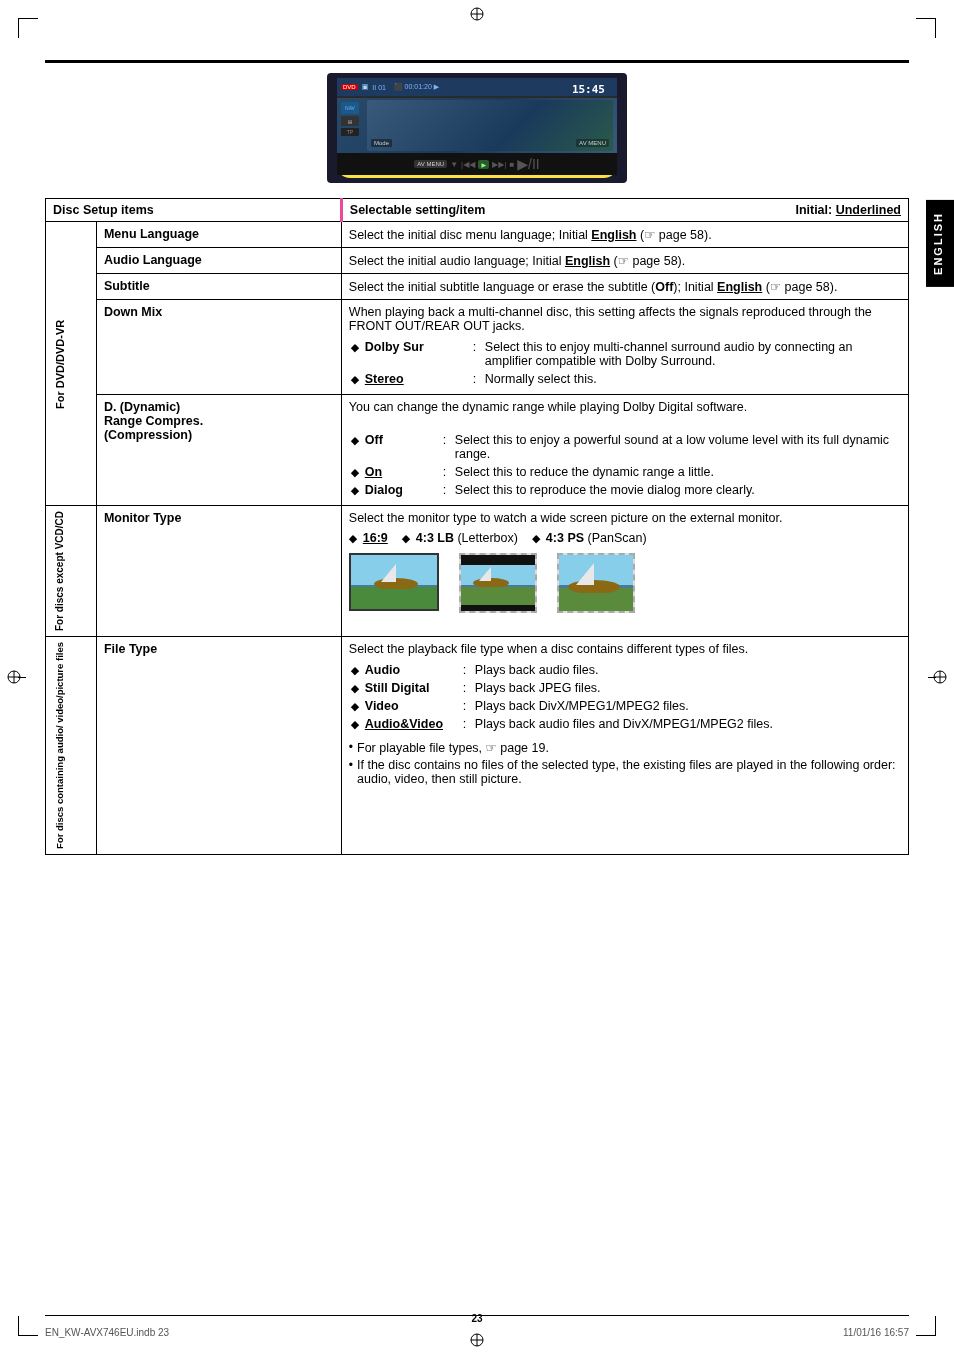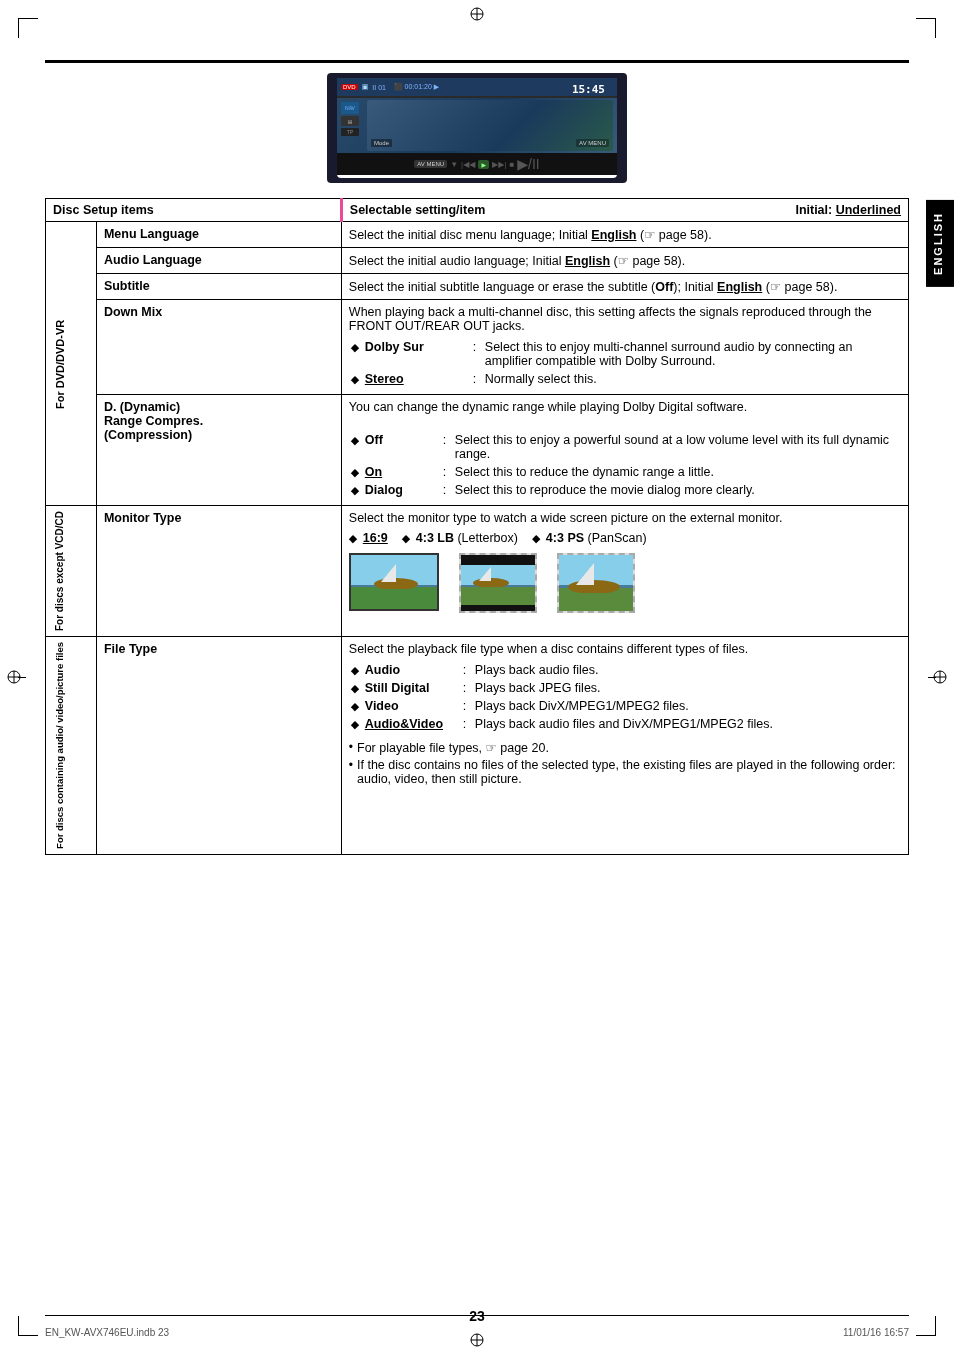--- a/index.html
+++ b/index.html
@@ -89,22 +89,22 @@
       border-radius: 4px;
       position: relative;
       display: flex;
       align-items: center;
       justify-content: center;
       overflow: hidden;
     }
     .device-screen {
       width: 280px;
       height: 100px;
-      background: #ffffff;
-      border-radius: 4px;
+      background: #fde047;
+      border-radius: 13px;
       position: relative;
     }
     .screen-top-bar {
       height: 18px;
       background: #1e3a5f;
       display: flex;
       align-items: center;
       padding: 0 4px;
       gap: 4px;
       font-size: 7px;
@@ -225,21 +225,21 @@
     .bottom-bar {
       position: absolute;
       bottom: 30px;
       left: 0;
       right: 0;
       display: flex;
       justify-content: center;
       align-items: center;
     }
     .page-number {
-      font-size: 14px;
+      font-size: 10px;
       font-weight: bold;
     }
     .bottom-line-left {
       position: absolute;
       left: 45px;
       bottom: 38px;
       right: 45px;
       height: 1px;
       background: #000;
     }
@@ -520,21 +520,21 @@
             <tr>
               <td style="border:none; vertical-align:top; padding:1px 0;"><span class="diamond">◆</span> <u><strong>Audio&amp;Video</strong></u></td>
               <td style="border:none; vertical-align:top; padding:1px 0;">:</td>
               <td style="border:none; vertical-align:top; padding:1px 0;">Plays back audio files and DivX/MPEG1/MPEG2 files.</td>
             </tr>
           </tbody>
             </table>
           <div style="margin-top:6px;">
             <div style="display:flex; align-items:flex-start; gap:4px; margin-bottom:3px;">
               <span style="font-size:12px; line-height:1.2;">•</span>
-              <span>For playable file types, ☞ page 20.</span>
+              <span>For playable file types, ☞ page 19.</span>
             </div>
             <div style="display:flex; align-items:flex-start; gap:4px;">
               <span style="font-size:12px; line-height:1.2;">•</span>
               <span>If the disc contains no files of the selected type, the existing files are played in the following order: audio, video, then still picture.</span>
             </div>
           </div>
         </td>
       </tr>
 
     </tbody>

